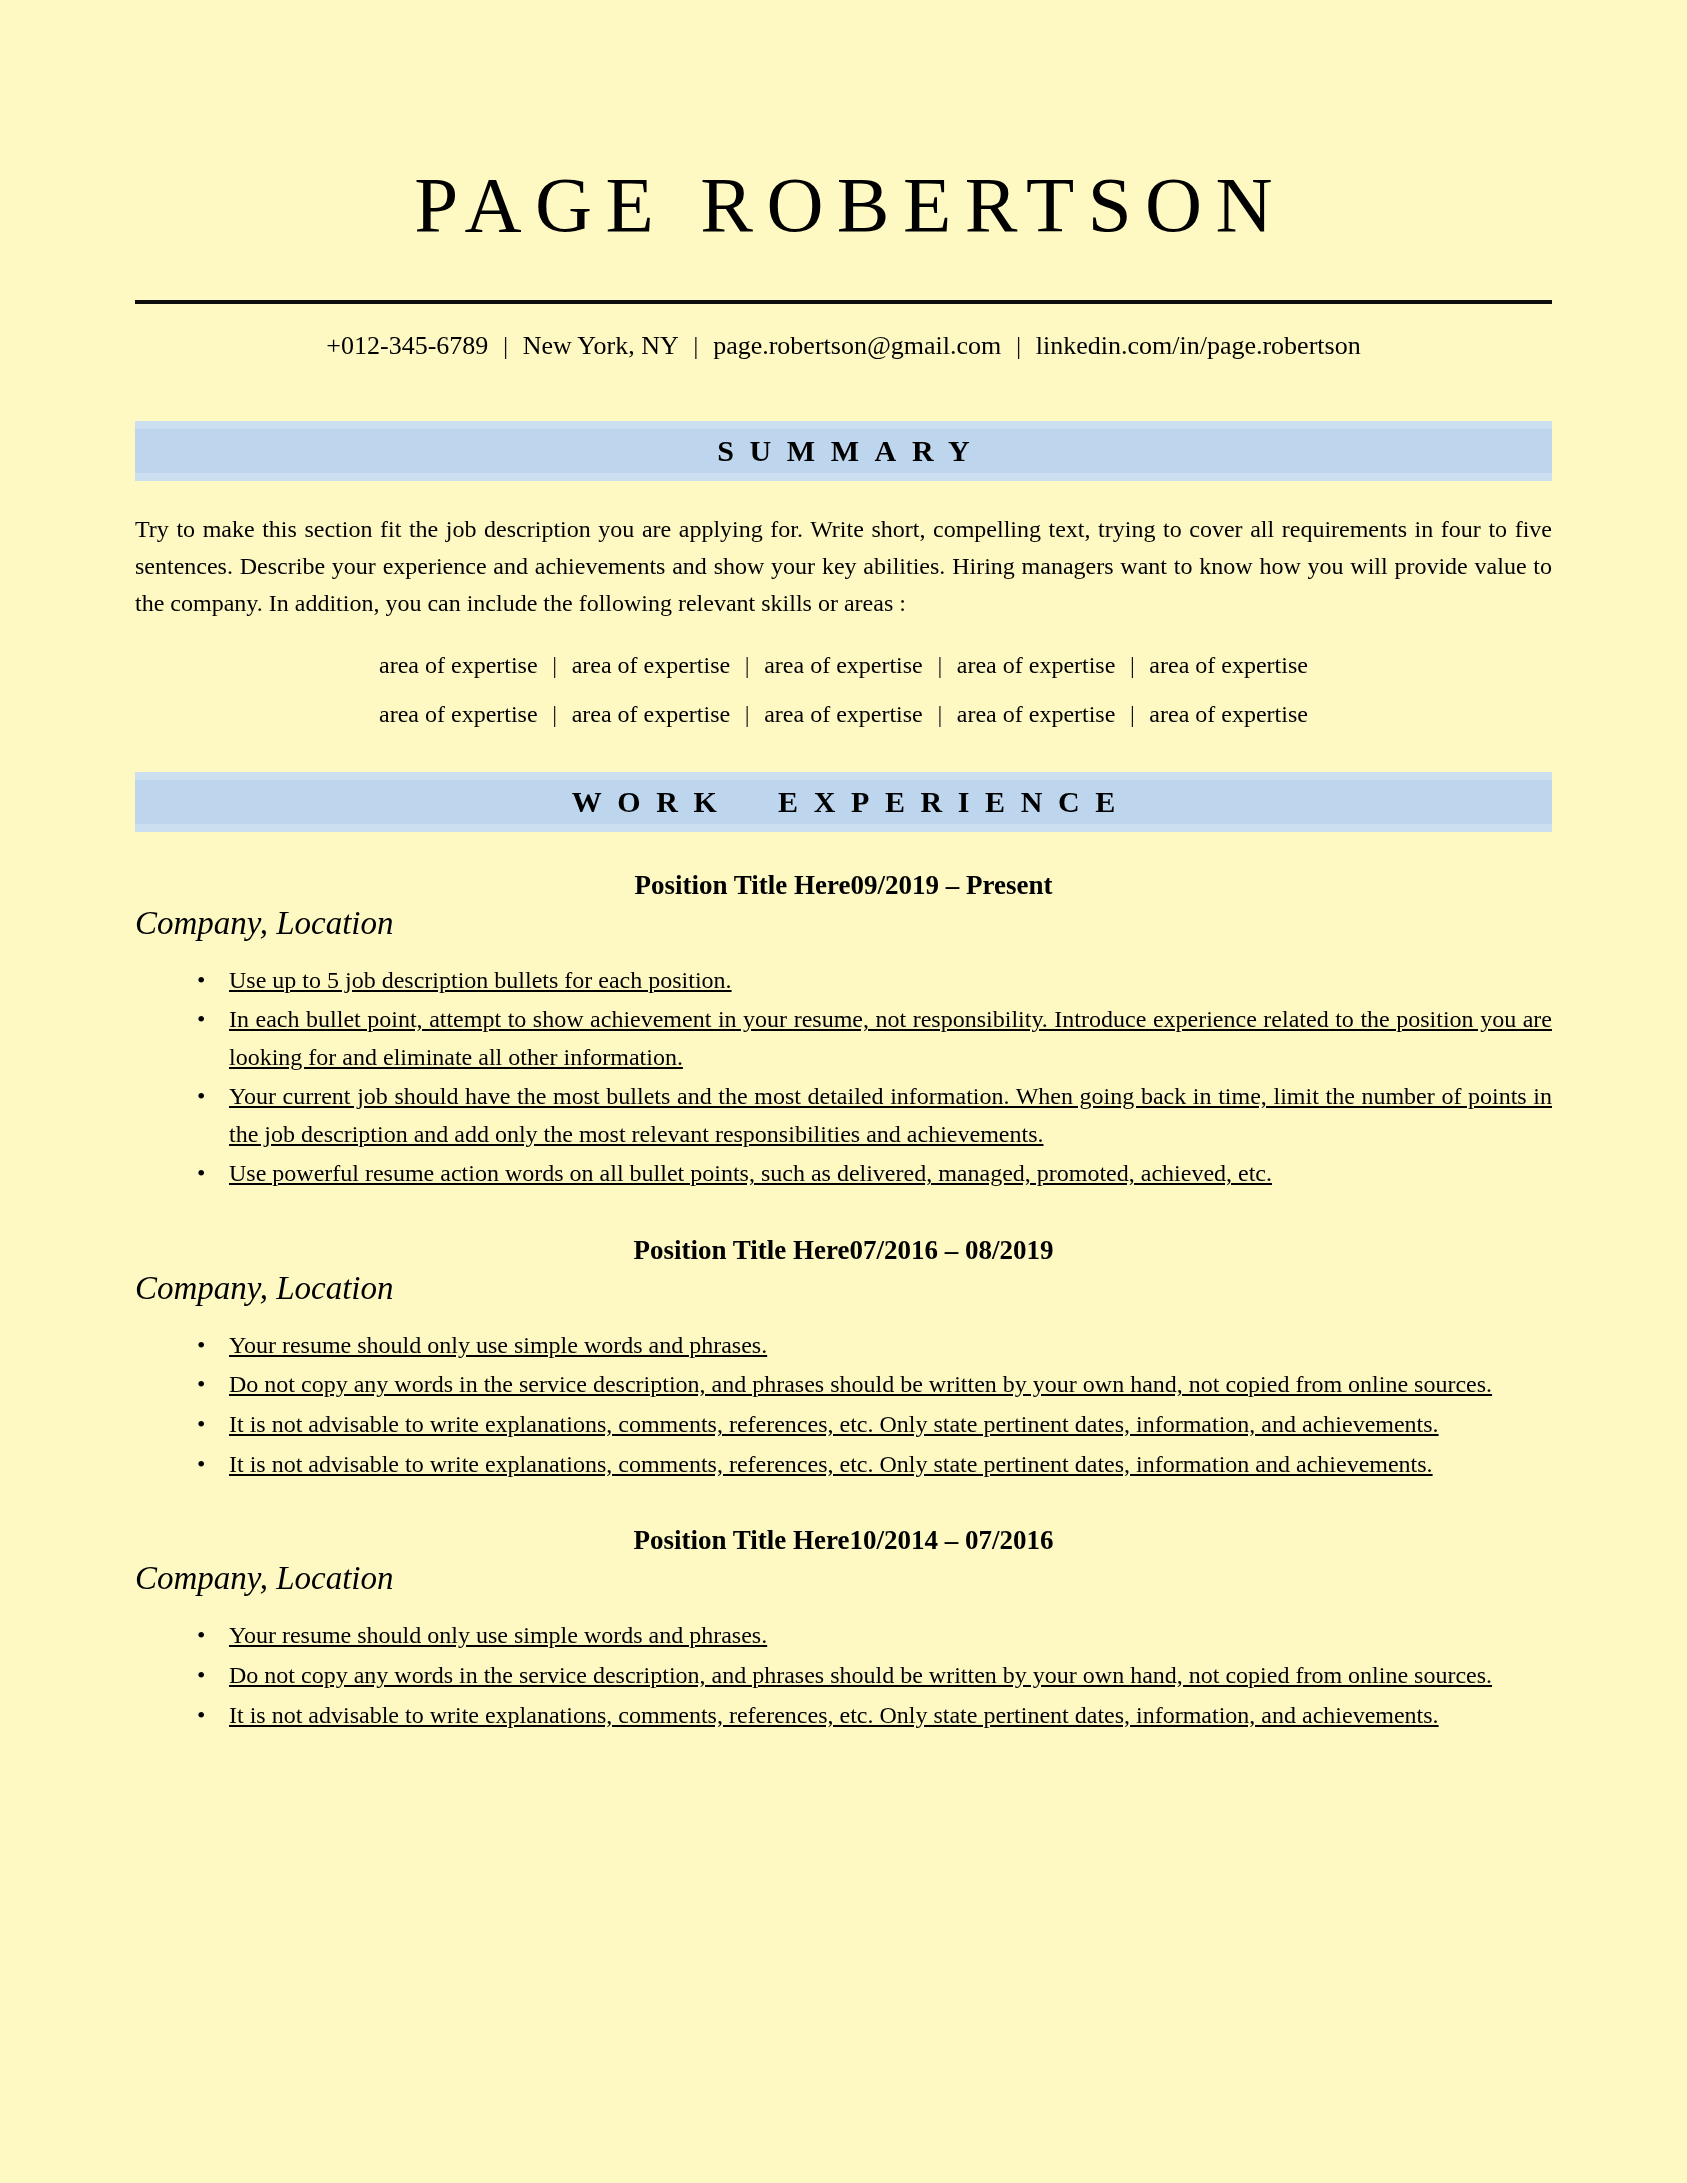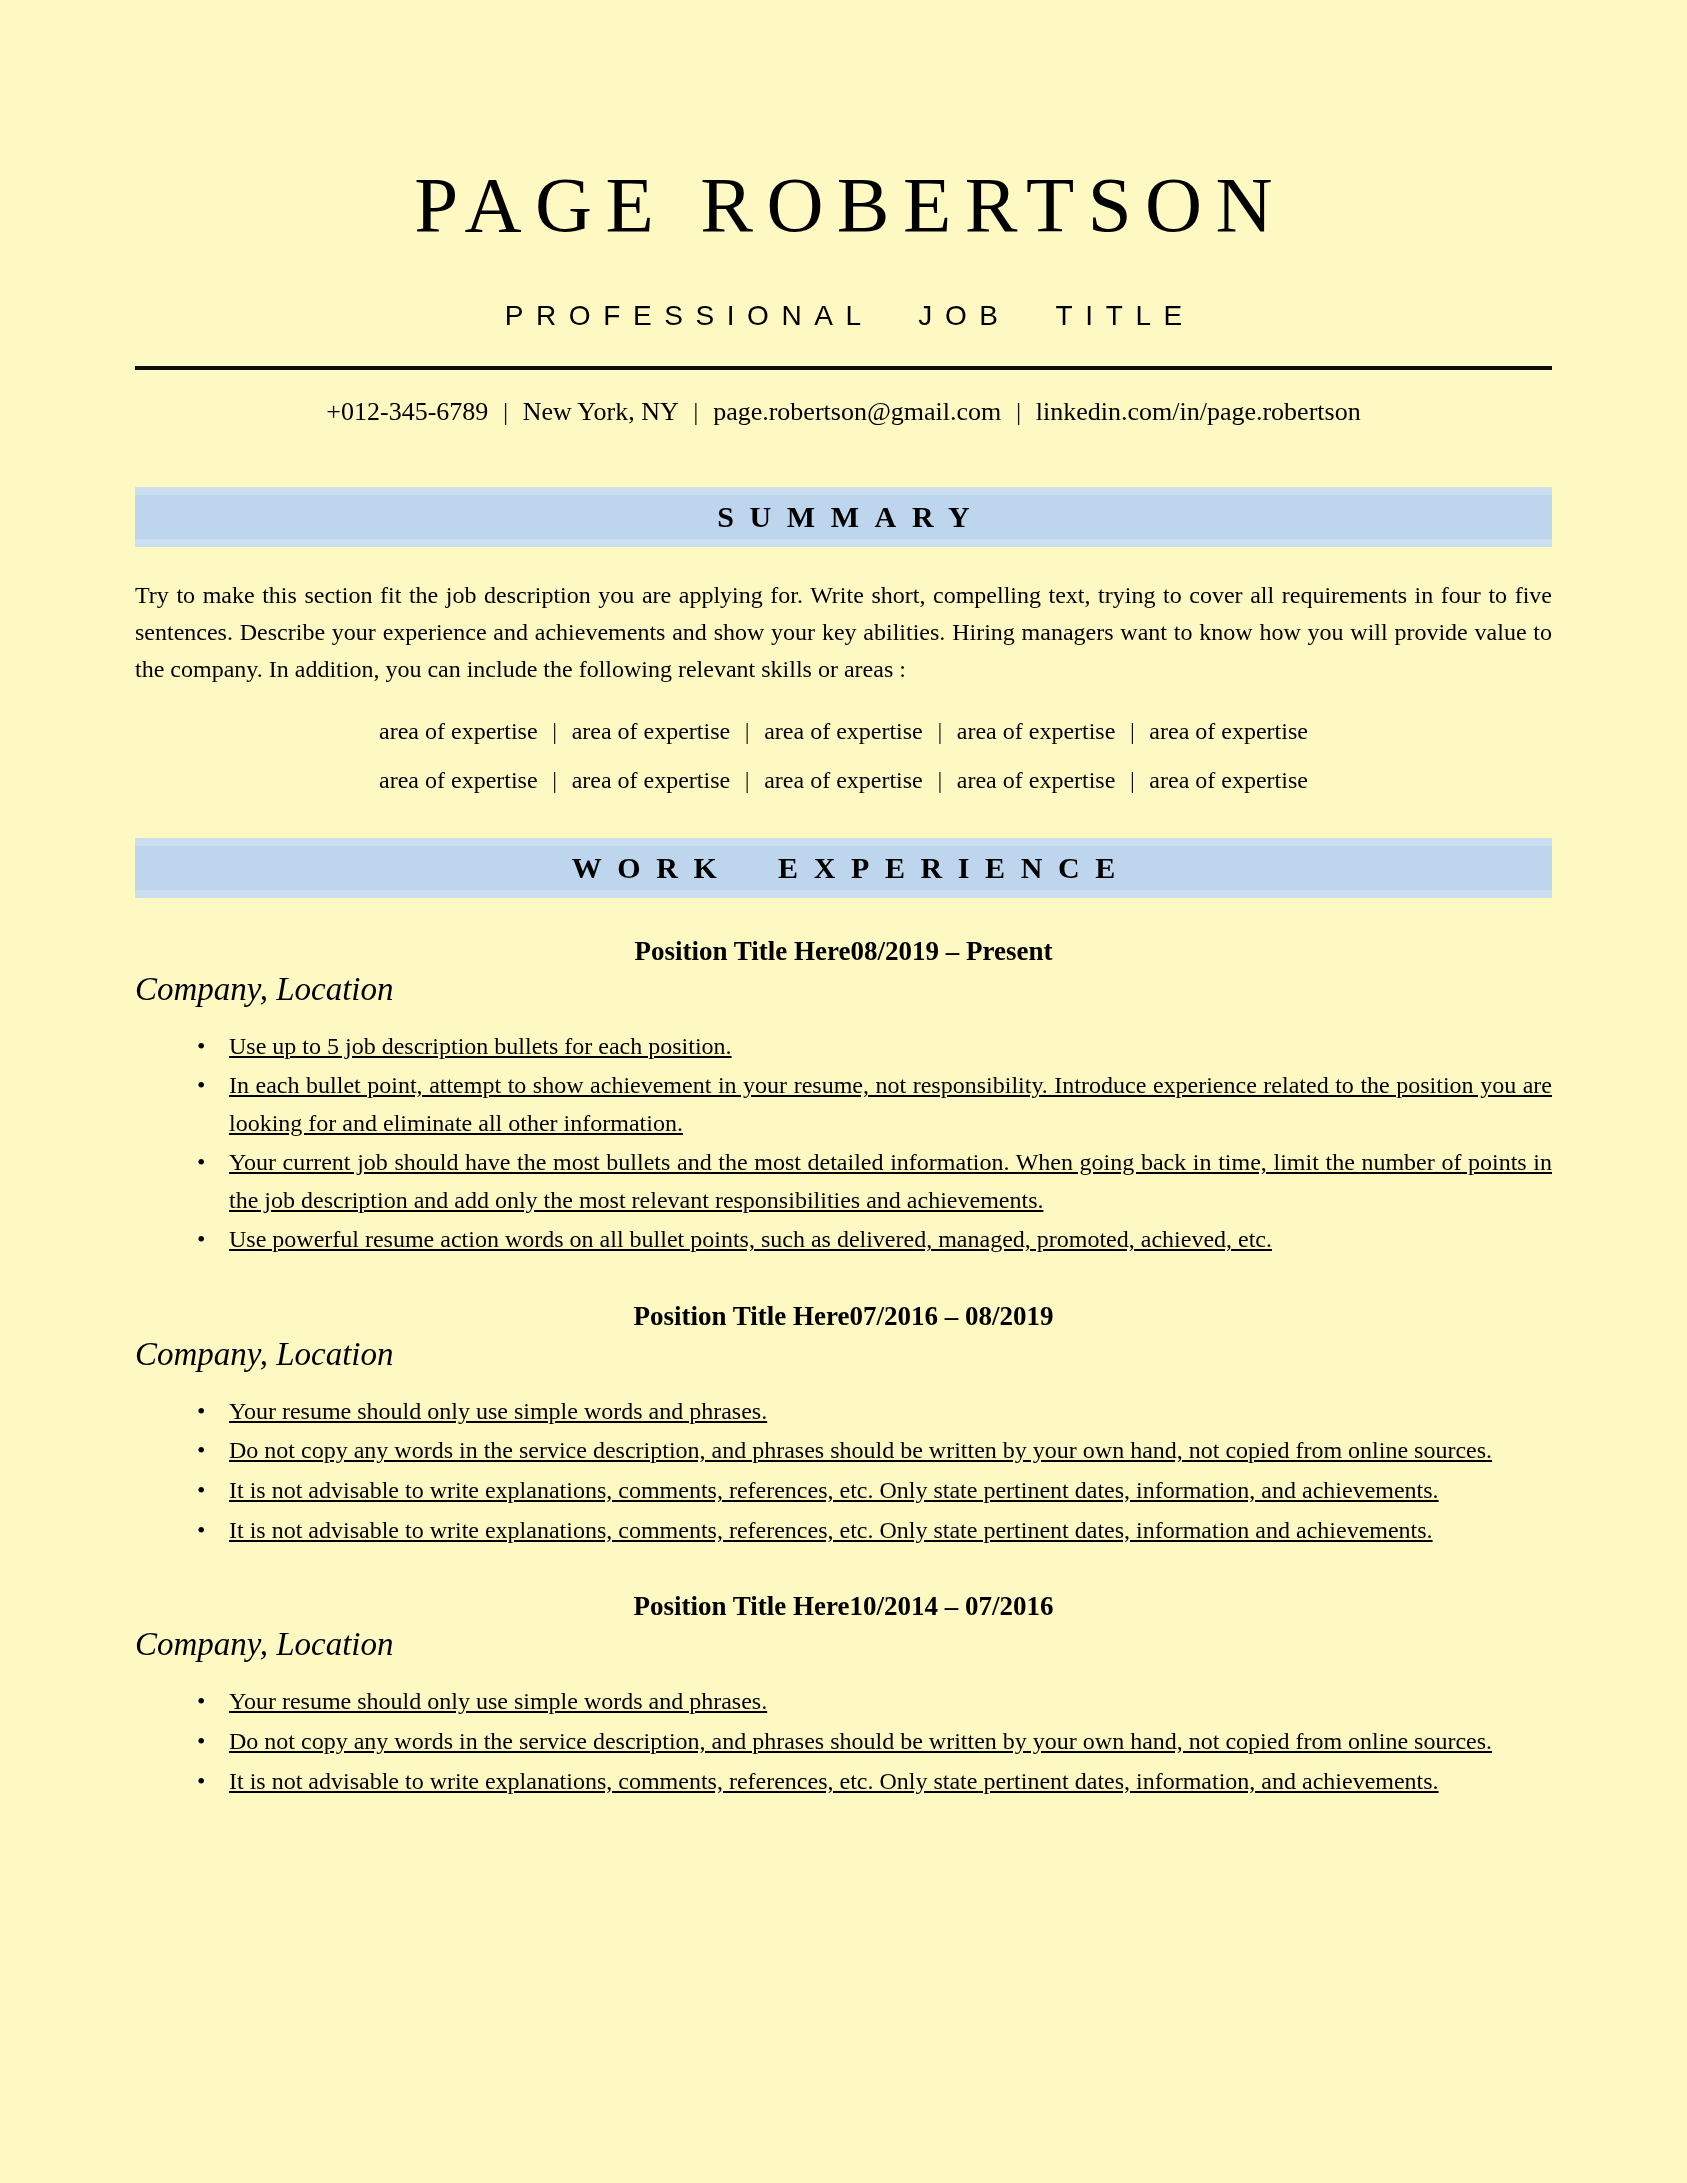--- a/index.html
+++ b/index.html
@@ -119,21 +119,20 @@
     font-size: 1em;
   }
 </style>
 </head>
 <body>
 
 <div class="page">
 
   <header>
     <h1 class="name">PAGE ROBERTSON</h1>
-    <div class="subtitle">PROFESSIONAL JOB TITLE</div>
     <hr class="header-divider">
     <div class="contact"><span>+012-345-6789</span><span class="pipe">|</span><span>New York, NY</span><span class="pipe">|</span><span>page.robertson@gmail.com</span><span class="pipe">|</span><span>linkedin.com/in/page.robertson</span></div>
   </header>
 
   <section>
     <div class="section-bar">
       <span class="bar-text">SUMMARY</span>
     </div>
     <p class="summary-body">Try to make this section fit the job description you are applying for. Write short, compelling text, trying to cover all requirements in four to five sentences. Describe your experience and achievements and show your key abilities. Hiring managers want to know how you will provide value to the company. In addition, you can include the following relevant skills or areas :</p>
     <div class="expertise-group">
@@ -143,21 +142,21 @@
   </section>
 
   <section>
     <div class="section-bar work">
       <span class="bar-text">WORK EXPERIENCE</span>
     </div>
 
     <article class="job">
       <div class="job-head">
         <span class="job-title">Position Title Here</span>
-        <span class="job-dates">08/2019 – Present</span>
+        <span class="job-dates">09/2019 – Present</span>
       </div>
       <div class="job-company">Company, Location</div>
       <ul class="job-bullets">
           <li>Use up to 5 job description bullets for each position.</li>
           <li>In each bullet point, attempt to show achievement in your resume, not responsibility. Introduce experience related to the position you are looking for and eliminate all other information.</li>
           <li>Your current job should have the most bullets and the most detailed information. When going back in time, limit the number of points in the job description and add only the most relevant responsibilities and achievements.</li>
           <li>Use powerful resume action words on all bullet points, such as delivered, managed, promoted, achieved, etc.</li>
         </ul>
     </article>
 

